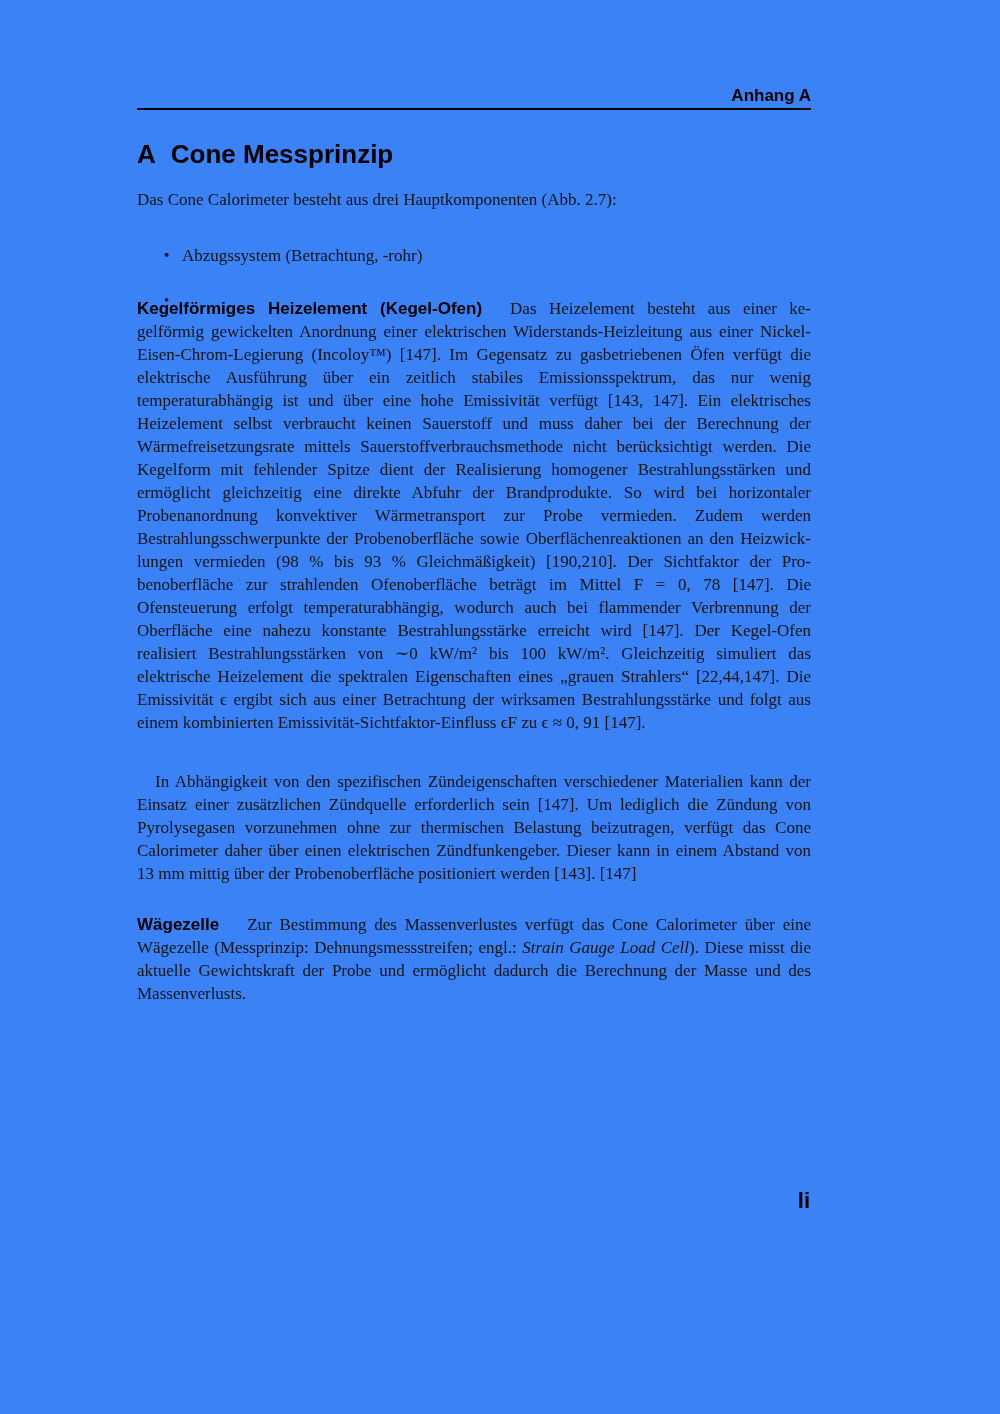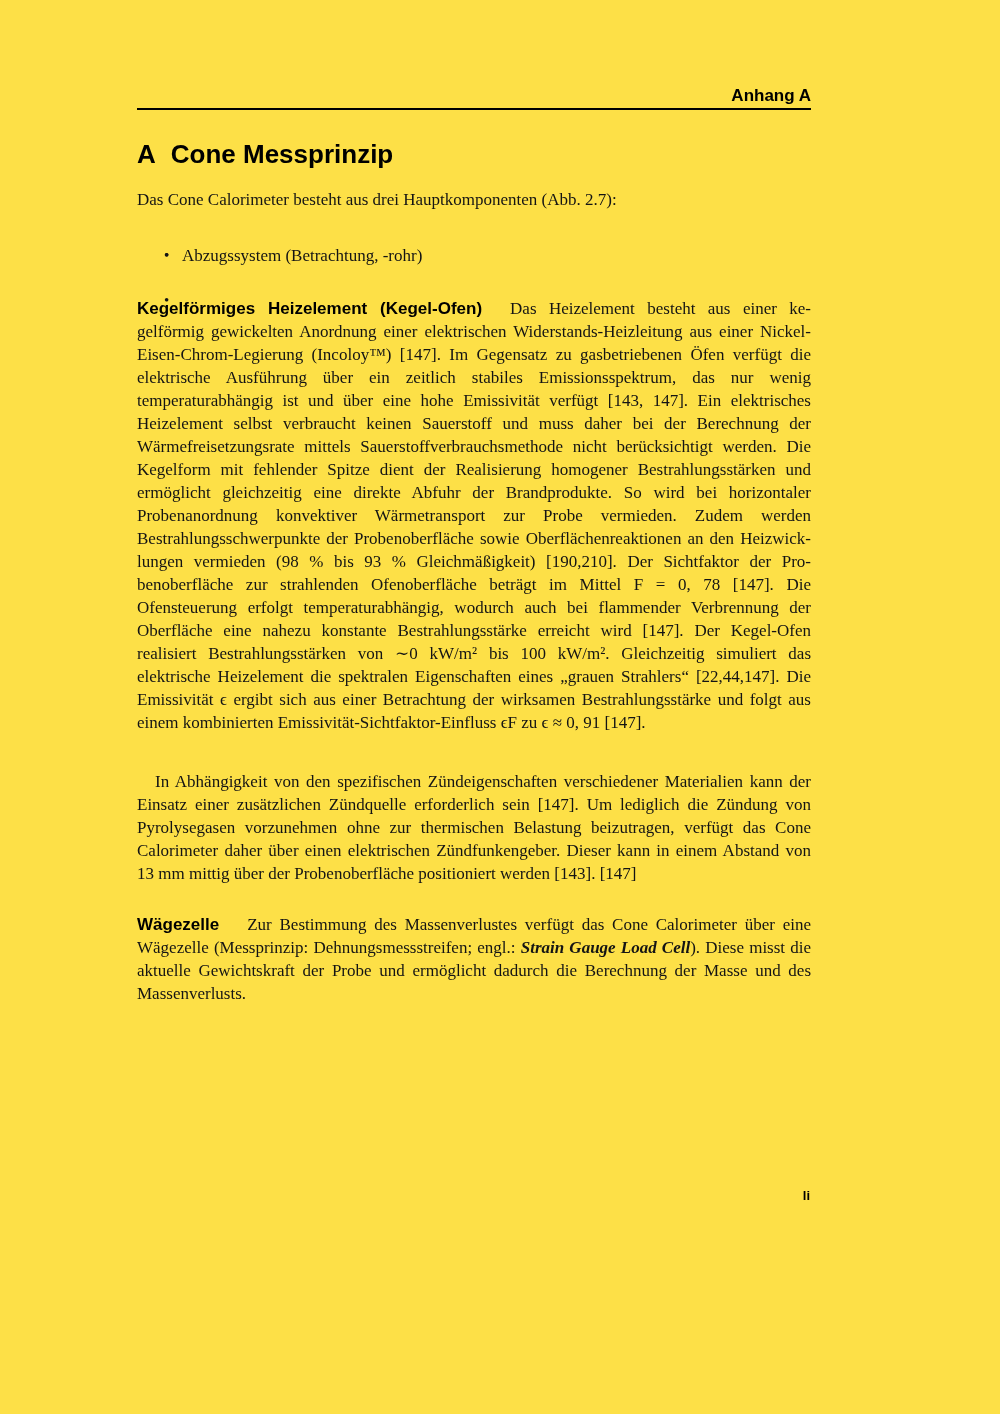--- a/index.html
+++ b/index.html
@@ -1,20 +1,20 @@
 <!DOCTYPE html>
 <html lang="de"><head>
 <meta charset="utf-8">
 <style>
   html, body { margin: 0; padding: 0; background: #ffffff; }
   .page {
     position: relative;
     width: 1000px;
     height: 1414px;
-    background: #fde047;
+    background: #3b82f6;
     color: #141414;
     font-family: "Liberation Serif", "DejaVu Serif", serif;
     font-size: 17px;
     overflow: hidden;
   }
   .content {
     position: absolute;
     left: 137px;
     top: 86px;
     width: 674px;
@@ -58,28 +58,28 @@
     font-size: 15px;
   }
   .runin {
     font-family: "Liberation Sans", "DejaVu Sans", sans-serif;
     font-weight: bold;
     color: #000000;
     margin-right: 28px;
   }
   p.section-heizelement { margin-bottom: 14px; }
   p.indent-para { text-indent: 18px; margin-bottom: 28px; margin-top: 36px; }
-  .em { font-style: italic; font-weight: bold; }
+  .em { font-style: italic; }
   .pagenum {
     position: absolute;
     top: 1188px;
     right: 190px;
     font-family: "Liberation Sans", "DejaVu Sans", sans-serif;
     font-weight: bold;
-    font-size: 13px;
+    font-size: 22px;
     color: #000000;
   }
 </style>
 </head>
 <body>
 
 <div class="page">
   <div class="content">
 
     <div class="pagehead">

